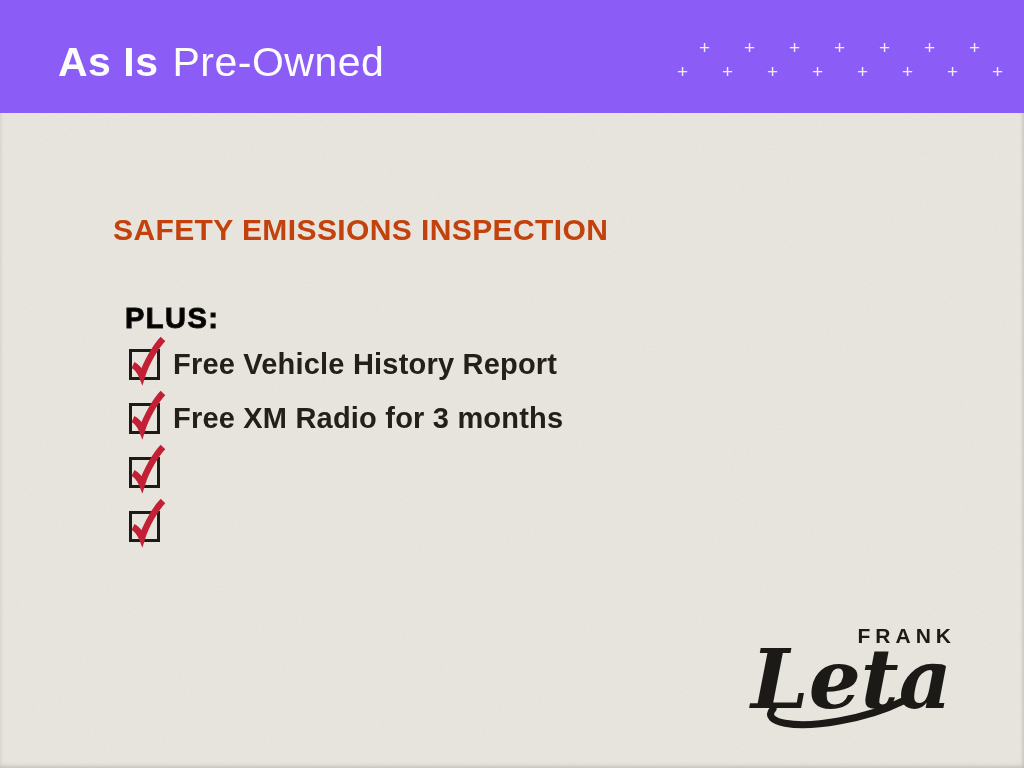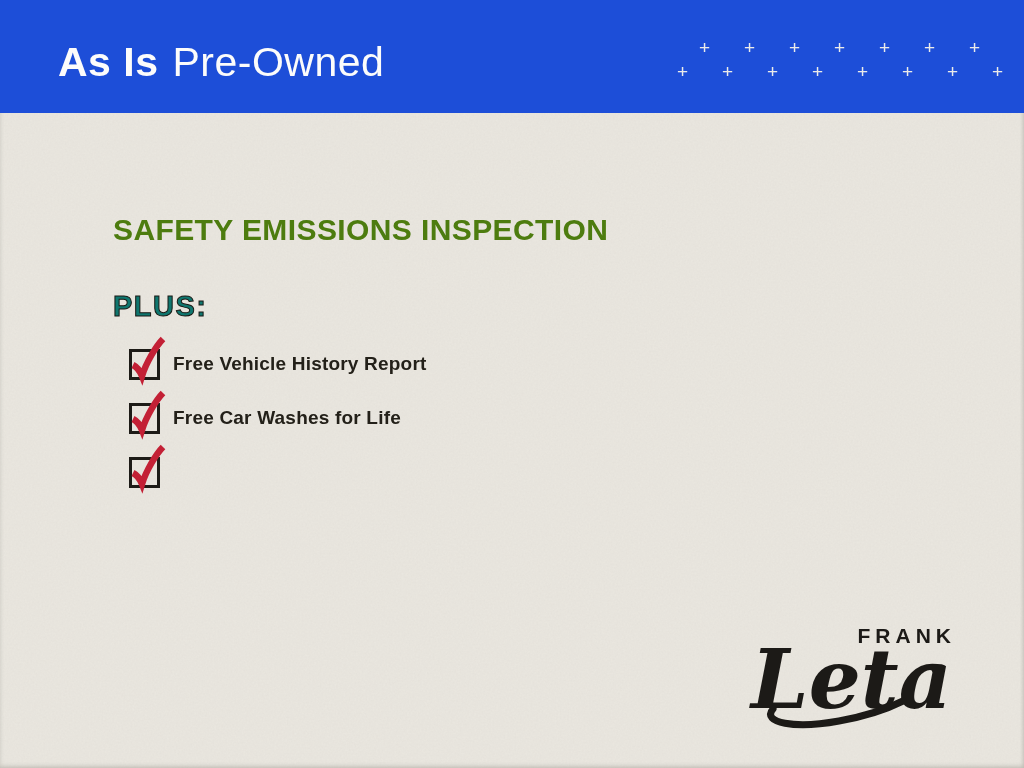--- a/index.html
+++ b/index.html
@@ -6,61 +6,61 @@
   .slide{
     position:relative;width:1024px;height:768px;overflow:hidden;
     background:#eae7e0;
     font-family:"Liberation Sans",sans-serif;
     box-shadow:inset 0 -2px 4px rgba(60,55,45,.18), inset -2px 0 3px rgba(60,55,45,.08);
   }
   .texture{position:absolute;left:0;top:0;width:1024px;height:768px;pointer-events:none;}
   
   .topbar{
     position:absolute;left:0;top:0;width:1024px;height:113px;
-    background:#1d4ed8;
+    background:#8b5cf6;
   }
   .slide-title{
     position:absolute;left:58px;top:42px;margin:0;
     font-size:41px;line-height:1;color:#fcfcfb;letter-spacing:.5px;
     white-space:nowrap;
   }
   .slide-title .t-bold{font-weight:700;margin-right:14px;}
   .slide-title .t-reg{font-weight:400;}
   .plus-grid{position:absolute;left:660px;top:36px;}
   .plus-row{display:flex;height:24px;}
   .plus-row.first{margin-left:22px;}
   .plus{
     width:45px;text-align:center;font-size:19px;line-height:24px;
     color:#ebebe9;font-weight:400;
   }
   
   .paper{position:absolute;left:0;top:113px;width:1024px;height:655px;}
   .section-heading{
     position:absolute;left:113px;top:100px;margin:0;
-    font-size:30px;font-weight:700;color:#4d7c0f;letter-spacing:.4px;
+    font-size:30px;font-weight:700;color:#c2410c;letter-spacing:.4px;
     white-space:nowrap;
   }
   .plus-label{
-    position:absolute;left:113px;top:177px;margin:0;
-    font-size:29px;font-weight:700;color:#0f766e;letter-spacing:1.5px;
+    position:absolute;left:113px;top:177px;margin:12px;
+    font-size:29px;font-weight:700;color:#000000;letter-spacing:1.5px;
     -webkit-text-stroke:1px #181611;
     white-space:nowrap;
   }
   .checklist{
     position:absolute;left:129px;top:224px;margin:0;padding:0;list-style:none;
   }
   .check-item{display:flex;align-items:center;height:54px;}
   .checkbox{
     position:relative;flex:0 0 auto;
     width:25px;height:25px;border:3px solid #1d1b17;
     background:transparent;
   }
   .checkbox svg{position:absolute;left:-3px;top:-15px;width:38px;height:44px;overflow:visible;}
   .check-label{
-    margin-left:13px;font-size:19px;font-weight:700;color:#232019;
+    margin-left:13px;font-size:29px;font-weight:700;color:#232019;
     letter-spacing:.2px;white-space:nowrap;
   }
   
   .logo{position:absolute;left:695px;top:500px;width:225px;height:120px;margin-left:48px;}
   .logo svg{width:225px;height:120px;overflow:visible;}
 </style>
 </head>
 <body>
 
 <div class="slide">
@@ -109,29 +109,36 @@
     <ul class="checklist" id="checklist">
       <li class="check-item">
         <span class="checkbox">
           <svg viewBox="0 0 38 44" xmlns="http://www.w3.org/2000/svg">
             <path d="M4 28 C7 29.5 11 34 13 39 C17 26 27 9 34 2" fill="none" stroke="#c32035" stroke-width="6.5" stroke-linecap="butt" stroke-linejoin="miter"></path>
           </svg>
         </span>
         <span class="check-label">Free Vehicle History Report</span>
       </li>
 
+      <li class="check-item">
+        <span class="checkbox">
+          <svg viewBox="0 0 38 44" xmlns="http://www.w3.org/2000/svg">
+            <path d="M4 28 C7 29.5 11 34 13 39 C17 26 27 9 34 2" fill="none" stroke="#c32035" stroke-width="6.5" stroke-linecap="butt" stroke-linejoin="miter"></path>
+          </svg>
+        </span>
+        <span class="check-label">Free XM Radio for 3 months</span>
+      </li>
 
 
       <li class="check-item">
         <span class="checkbox">
           <svg viewBox="0 0 38 44" xmlns="http://www.w3.org/2000/svg">
             <path d="M4 28 C7 29.5 11 34 13 39 C17 26 27 9 34 2" fill="none" stroke="#c32035" stroke-width="6.5" stroke-linecap="butt" stroke-linejoin="miter"></path>
           </svg>
         </span>
-        <span class="check-label">Free Car Washes for Life</span>
       </li>
 
       <li class="check-item">
         <span class="checkbox">
           <svg viewBox="0 0 38 44" xmlns="http://www.w3.org/2000/svg">
             <path d="M4 28 C7 29.5 11 34 13 39 C17 26 27 9 34 2" fill="none" stroke="#c32035" stroke-width="6.5" stroke-linecap="butt" stroke-linejoin="miter"></path>
           </svg>
         </span>
       </li>
     </ul>

